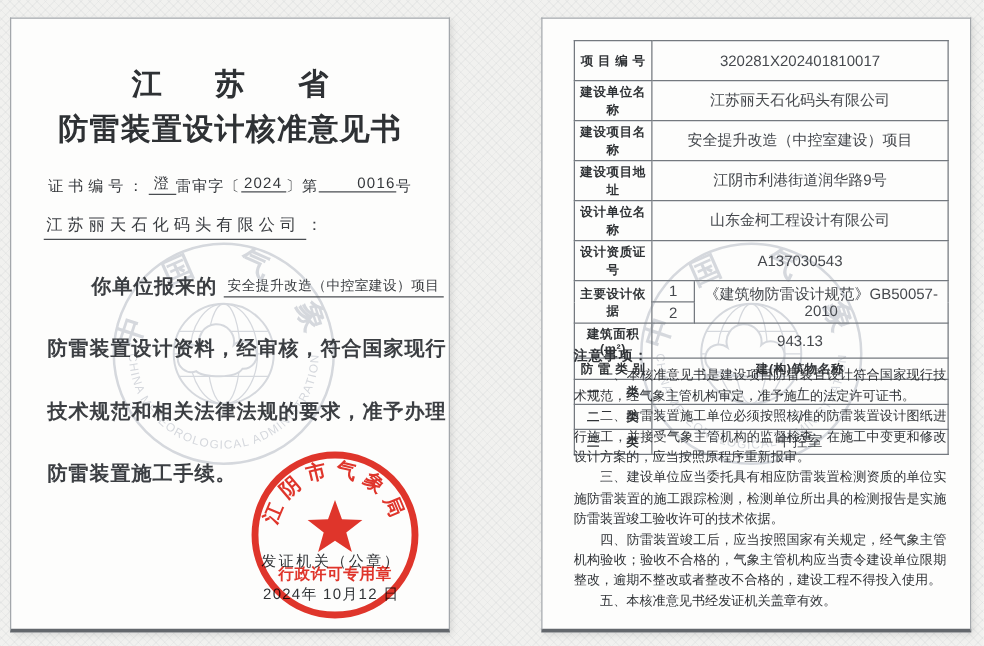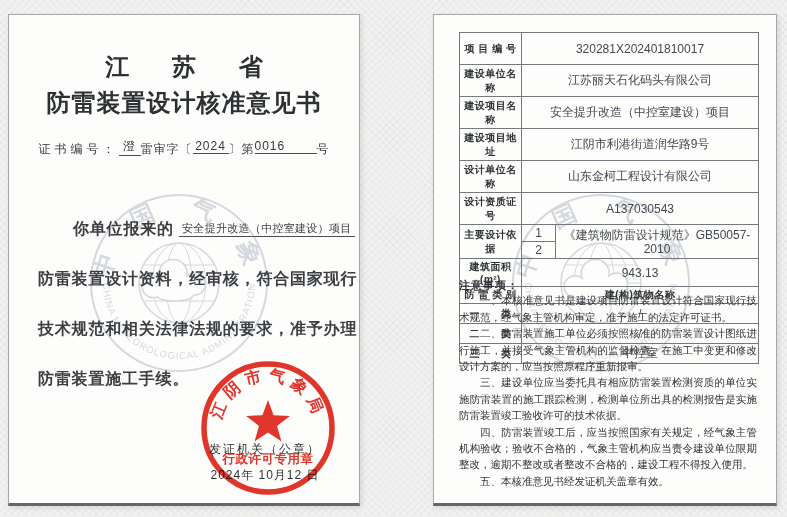--- a/index.html
+++ b/index.html
@@ -38,21 +38,21 @@
   }
   .cert-line {
     left:0; right:0; top:126px; text-align:center;
     font-size:12px; color:#34373b; letter-spacing:1px;
   }
   .cert-line .lbl { letter-spacing:4px; }
   .u { border-bottom:1px solid #4a4d51; display:inline-block; }
   .raised { position:relative; top:-3px; }
   .blank1 { min-width:22px; text-align:center; }
   .blank-year { min-width:36px; text-align:center; }
-  .blank-serial { min-width:62px; text-align:left; }
+  .blank-serial { min-width:62px; text-align:right; }
   .addressee-line { left:26px; top:156px; font-size:13px; color:#3a3d41; letter-spacing:4px; }
   .addressee-line .u { padding:0 4px 2px 2px; }
   .addr-colon { font-size:13px; }
 
   .body-line {
     left:29px; width:303px;
     font-size:16px; font-weight:bold; color:#3b3e42; letter-spacing:0.8px;
     white-space:nowrap;
   }
   .bl1 { top:204px; left:64px; }
@@ -142,20 +142,23 @@
     </text>
   </svg>
 
   <div class="abs title1">江 苏 省</div>
   <div class="abs title2">防雷装置设计核准意见书</div>
 
   <div class="abs cert-line">
     <span class="lbl">证书编号：</span><span class="u blank1 raised">澄</span><span>雷审字〔</span><span class="u blank-year raised">2024</span><span>〕第</span><span class="u blank-serial raised">0016</span><span>号</span>
   </div>
 
+  <div class="abs addressee-line">
+    <span class="u">江苏丽天石化码头有限公司</span><span class="addr-colon">：</span>
+  </div>
 
   <div class="abs body-line bl1">
     <span>你单位报来的</span>
     <span class="project-blank">安全提升改造（中控室建设）项目</span>
   </div>
   <div class="abs body-line bl2">防雷装置设计资料，经审核，符合国家现行</div>
   <div class="abs body-line bl3">技术规范和相关法律法规的要求，准予办理</div>
   <div class="abs body-line bl4">防雷装置施工手续。</div>
 
   <div class="abs issuer-line">发证机关（公章）</div>

